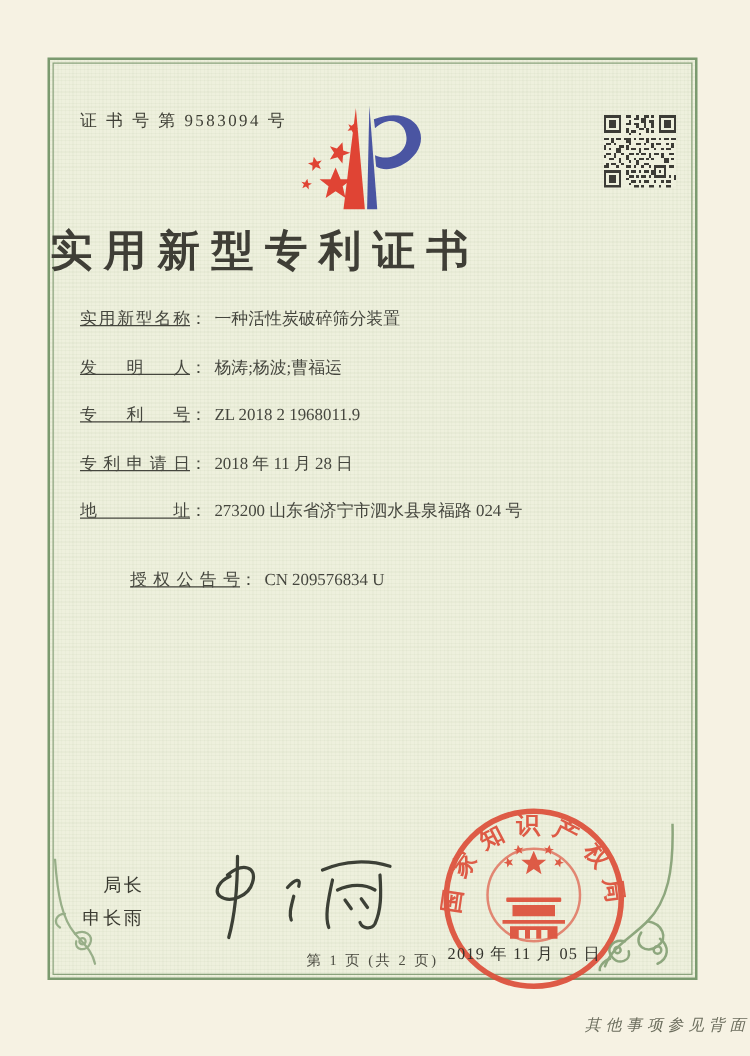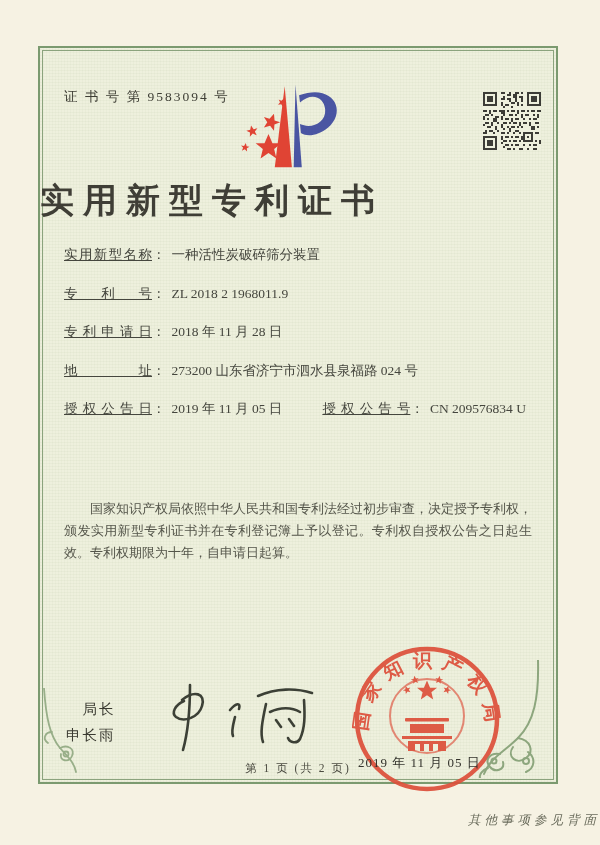--- a/index.html
+++ b/index.html
@@ -33,21 +33,21 @@
   }
   .fields{position:absolute;left:24px;right:22px;top:198px;font-size:13.5px;color:#45463e;}
   .frow{height:22px;margin-bottom:16.5px;white-space:nowrap;}
   .flabel{
     display:inline-block;width:88px;vertical-align:top;
     text-align:justify;text-align-last:justify;text-decoration:underline;
   }
   .fcolon{display:inline-block;margin:0 2px 0 0;}
   .fvalue{display:inline-block;margin-left:4px;}
   .grant-row{display:flex;}
-  .grant-right{margin-left:40px;}
+  .grant-right{margin-left:40px;margin-top:16px;}
   .paras{
     position:absolute;left:24px;right:24px;top:450px;
     font-size:13px;line-height:22px;color:#54554a;text-align:justify;
   }
   .paras p{margin:0;text-indent:2em;}
   .director{position:absolute;left:26px;top:648px;font-size:14.5px;color:#3a3a31;line-height:26px;text-align:right;}
   .director div{letter-spacing:2px;}
   .signature{position:absolute;left:116px;top:632px;}
   .seal{position:absolute;left:312px;top:596px;opacity:.92;}
   .seal-date{
@@ -116,40 +116,39 @@
       </svg>
     </div>
 
     <div class="title">实用新型专利证书</div>
 
     <div class="fields">
       <div class="frow">
         <span class="flabel">实用新型名称</span><span class="fcolon">：</span><span class="fvalue">一种活性炭破碎筛分装置</span>
       </div>
       <div class="frow">
+        <span class="flabel">发明人</span><span class="fcolon">：</span><span class="fvalue">杨涛;杨波;曹福运</span>
+      </div>
+      <div class="frow">
         <span class="flabel">专利号</span><span class="fcolon">：</span><span class="fvalue">ZL 2018 2 1968011.9</span>
       </div>
       <div class="frow">
         <span class="flabel">专利申请日</span><span class="fcolon">：</span><span class="fvalue">2018 年 11 月 28 日</span>
       </div>
       <div class="frow">
         <span class="flabel">地址</span><span class="fcolon">：</span><span class="fvalue">273200 山东省济宁市泗水县泉福路 024 号</span>
       </div>
       <div class="frow grant-row">
-        <div>
-          <span class="flabel">授权公告日</span><span class="fcolon">：</span><span class="fvalue">2019 年 11 月 05 日</span>
-        </div>
         <div class="grant-right">
           <span class="flabel">授权公告号</span><span class="fcolon">：</span><span class="fvalue">CN 209576834 U</span>
         </div>
       </div>
     </div>
 
     <div class="paras">
-      <p>国家知识产权局依照中华人民共和国专利法经过初步审查，决定授予专利权，颁发实用新型专利证书并在专利登记簿上予以登记。专利权自授权公告之日起生效。专利权期限为十年，自申请日起算。</p>
     </div>
 
     <div class="director">
       <div>局长</div>
       <div>申长雨</div>
     </div>
 
     <div class="signature">
       <svg width="170" height="76" viewBox="0 0 170 76" aria-hidden="true">
         <g stroke="#3c4036" stroke-width="2.6" fill="none" stroke-linecap="round" stroke-linejoin="round">

